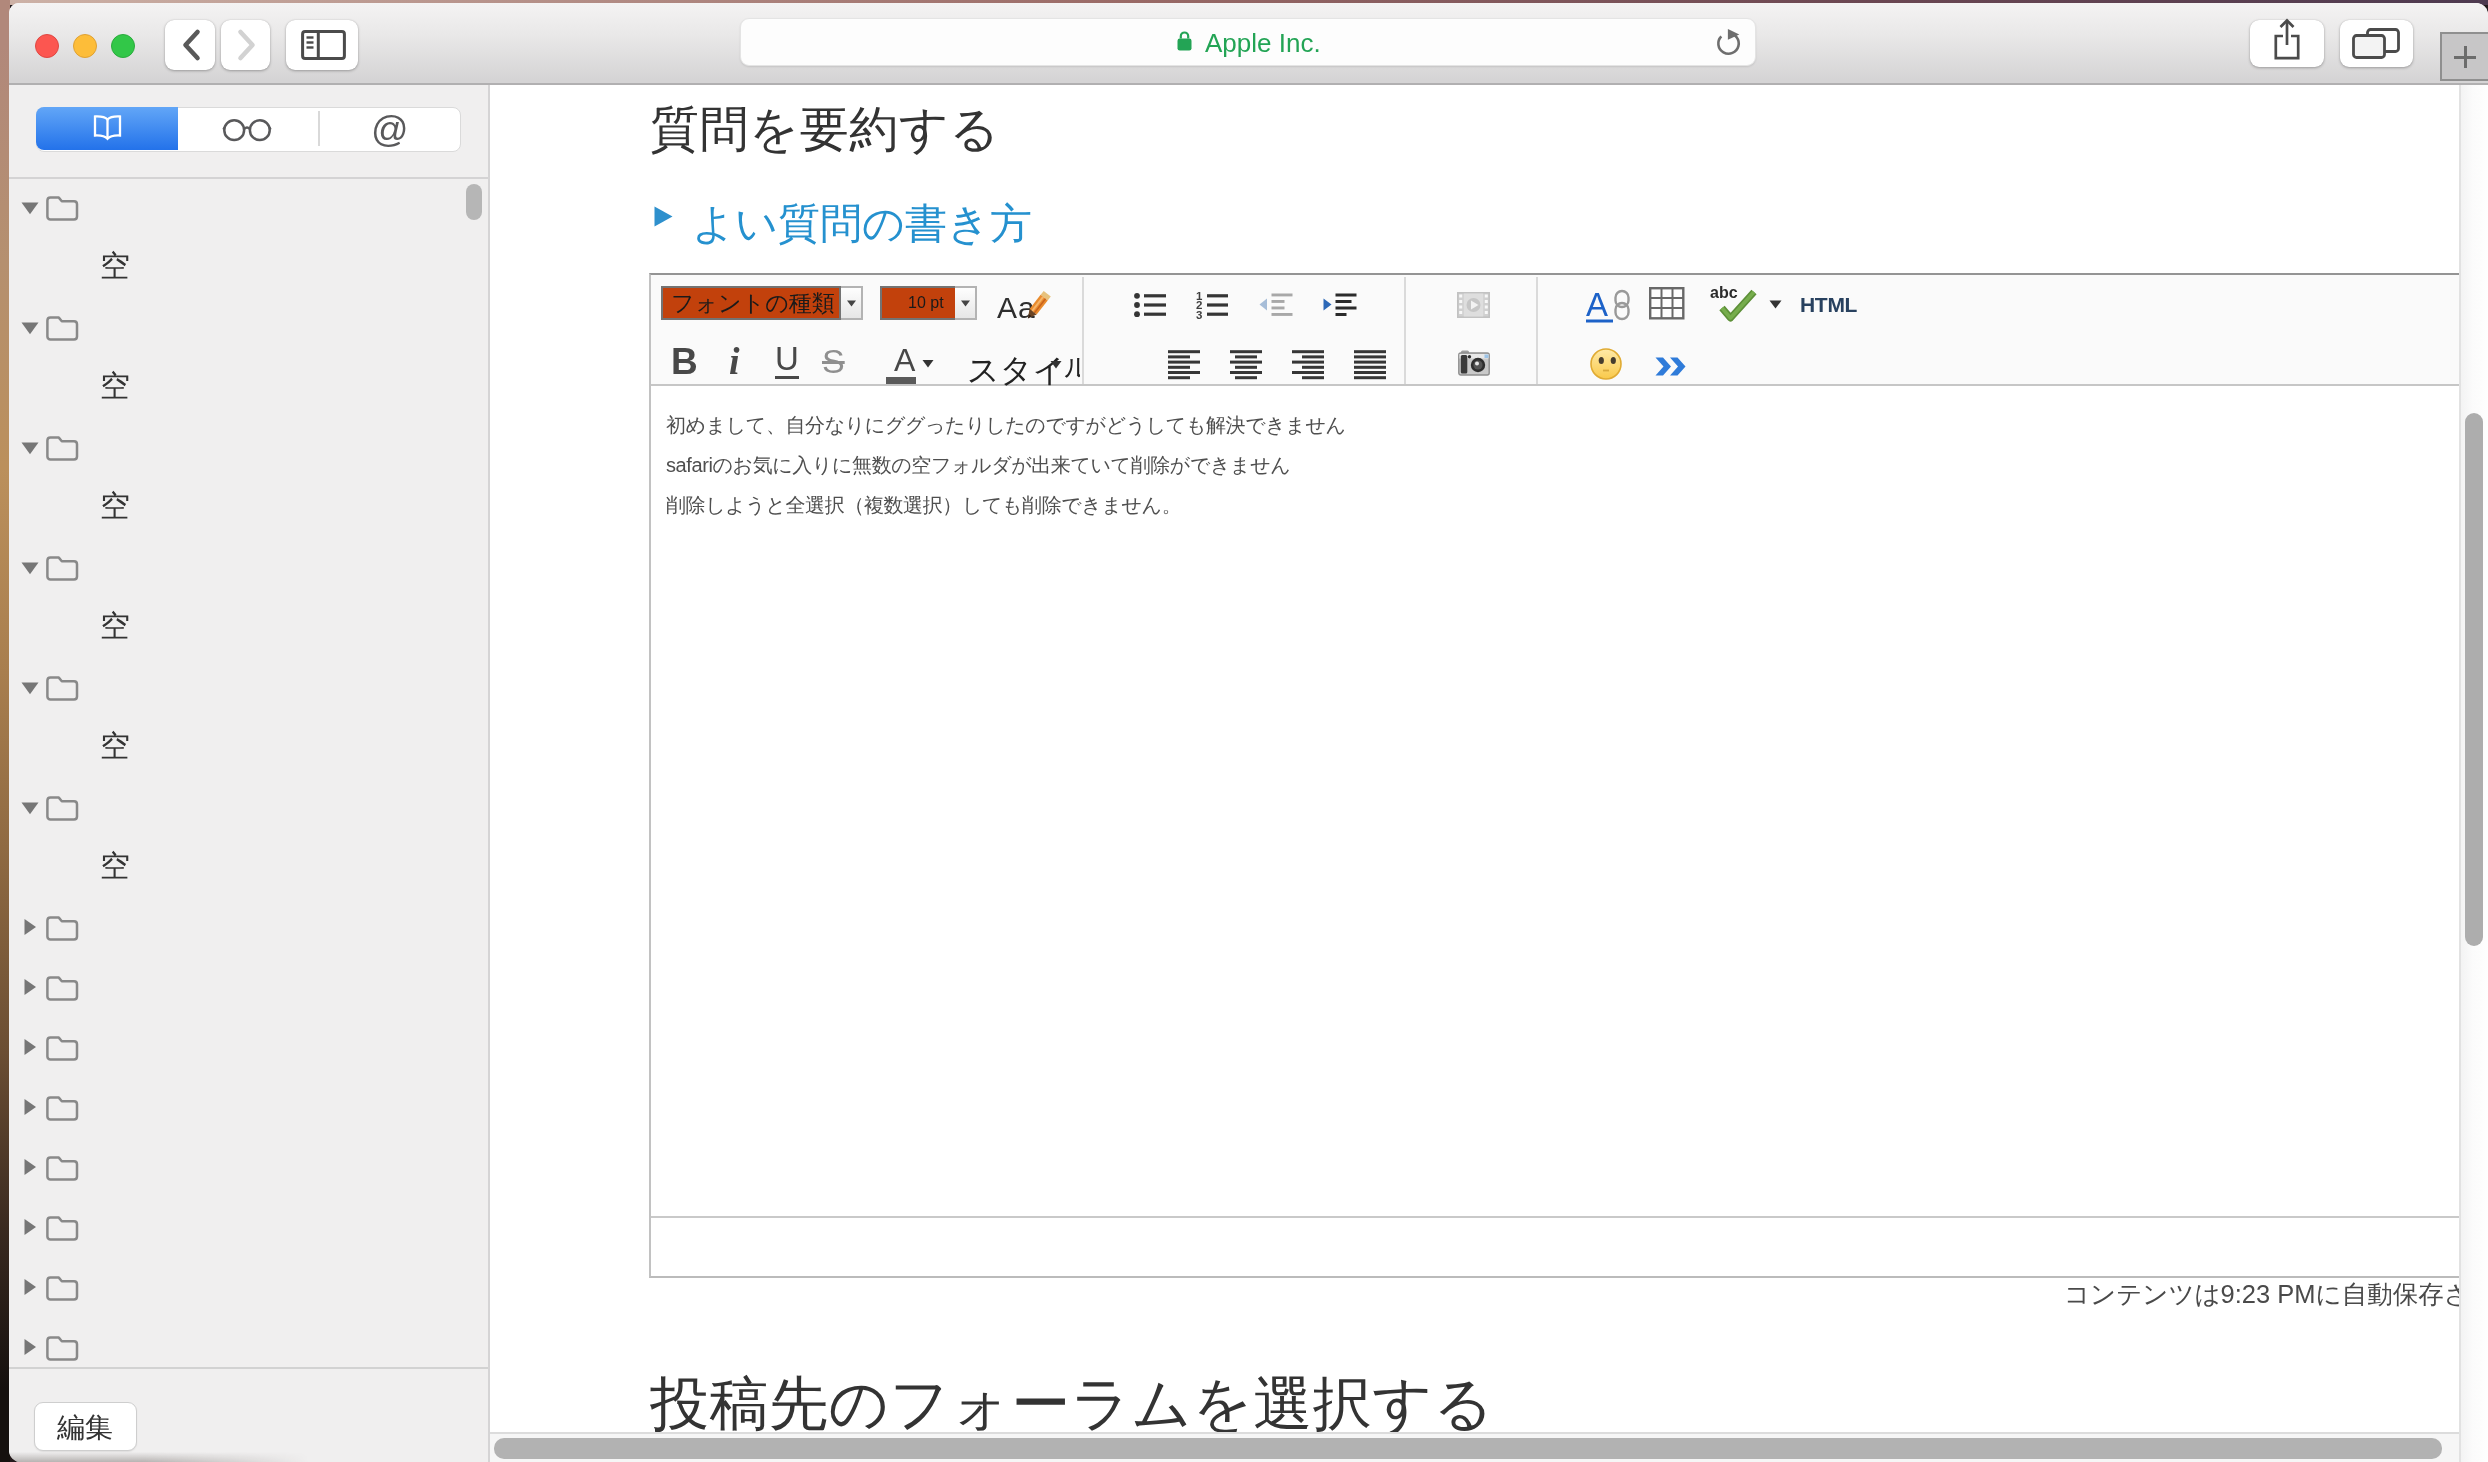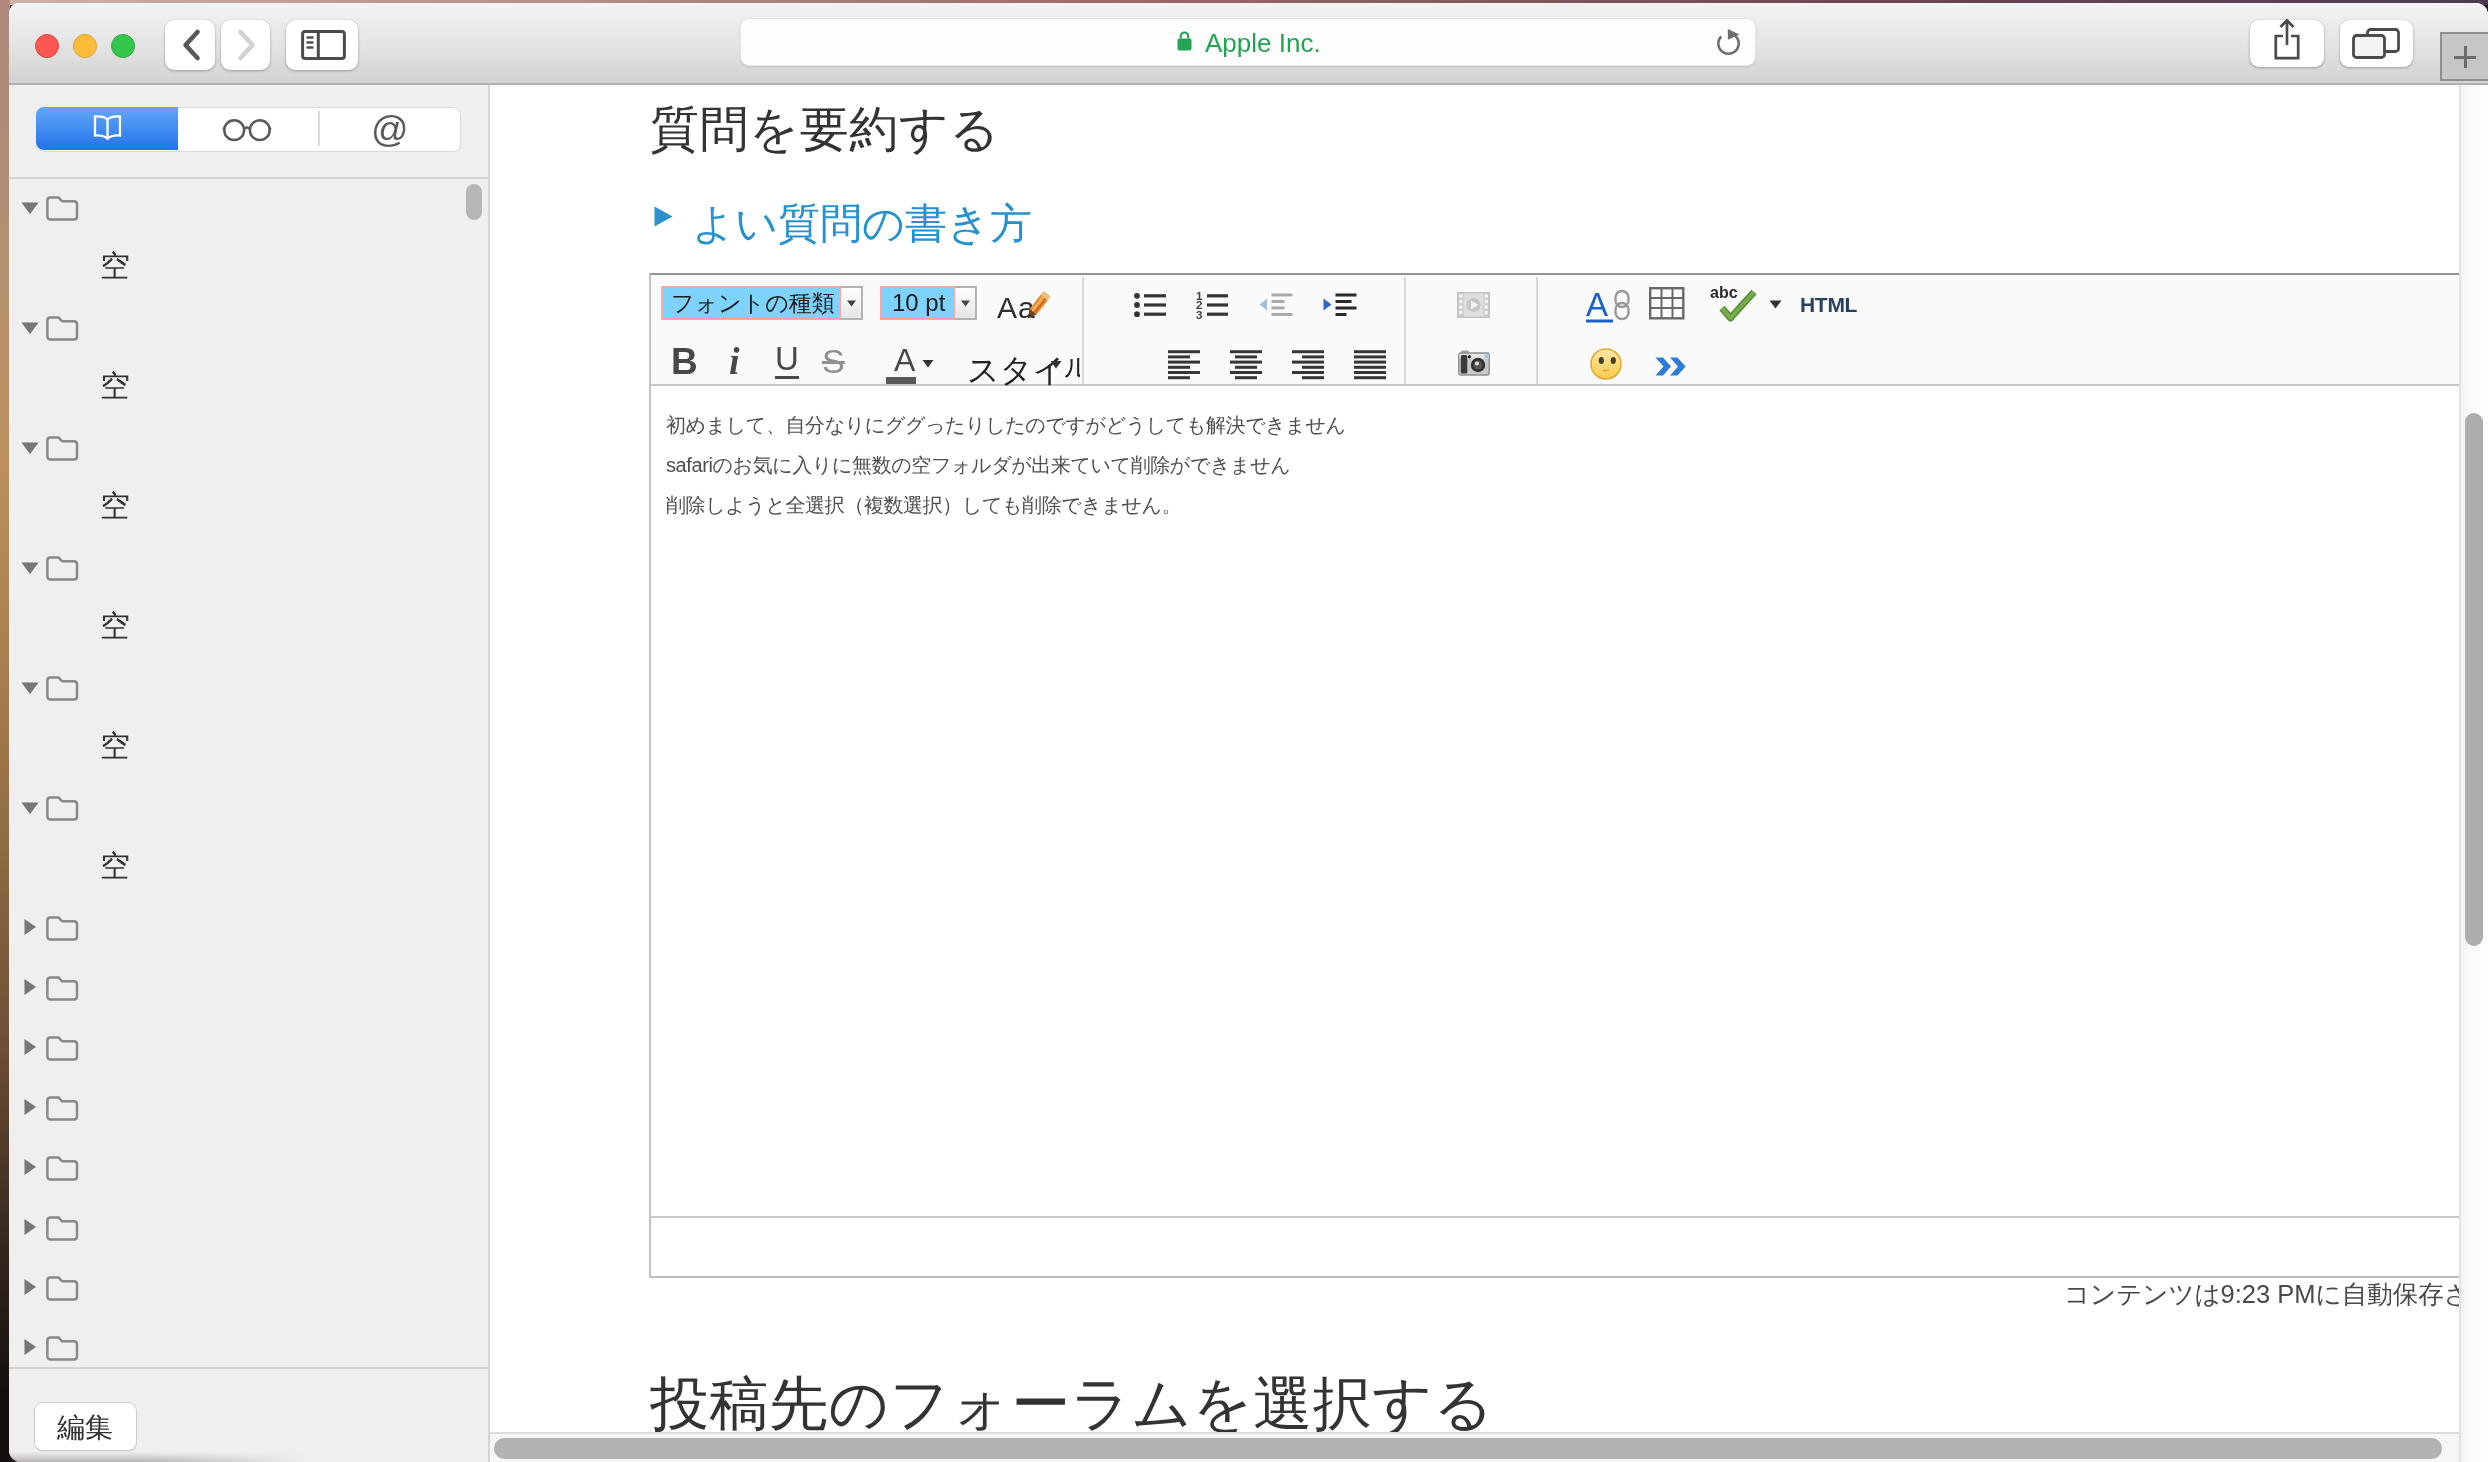--- a/index.html
+++ b/index.html
@@ -9,21 +9,21 @@
 #toolbar{left:9px;top:3px;width:2479px;height:80px;background:linear-gradient(#f4f3f3,#e9e8e8 40%,#d5d4d5 96%);border-bottom:2px solid #b1b0b1;border-radius:10px 12px 0 0}
 .tbtn{background:#fff;border-radius:9px;box-shadow:0 1px 3px rgba(0,0,0,.28),0 0 1px rgba(0,0,0,.18)}
 #sidebar{left:9px;top:85px;width:479px;height:1377px;background:#f0efef;border-right:2px solid #d5d4d5;border-radius:0 0 0 12px}
 #sbshade{left:9px;top:1452px;width:300px;height:10px;background:linear-gradient(to top,rgba(35,25,20,.28),rgba(35,25,20,0));border-radius:0 0 0 12px;-webkit-mask-image:linear-gradient(to right,#000 45%,transparent)}
 #content{left:490px;top:85px;width:1969px;height:1377px;background:#fff}
 #vtrack{left:2459px;top:85px;width:29px;height:1377px;background:linear-gradient(to right,#f3f3f3,#fbfbfb 40%,#fff);border-left:2px solid #e2e2e2}
 #vthumb{left:2465px;top:413px;width:18px;height:533px;background:#adadad;border-radius:9px}
 #htrack{left:490px;top:1432px;width:1969px;height:30px;background:#f6f6f6;border-top:2px solid #dcdcdc}
 #hthumb{left:494px;top:1438px;width:1948px;height:21px;background:#b2b2b2;border-radius:10px}
 .seg{top:107px;height:43px;background:#fff}
-.dd{position:absolute;background:#7dd3fc;border:2px solid #fca5a5}
+.dd{position:absolute;background:#c2410c;border:2px solid #737373}
 .ddbtn{position:absolute;width:20px;background:linear-gradient(#fefefe,#e6e6e6);border:2px solid #b3b3b3;border-left:none}
 .ddbtn svg{margin:12px auto 0}
 .jp{color:#4f4f4f;font-size:20px;letter-spacing:-0.4px;line-height:40px;white-space:nowrap}
 </style></head>
 <body>
 <div id="desktop-top" class="a"></div>
 <div id="desktop-left" class="a"></div>
 <div id="winbg" class="a"></div>
 <div id="toolbar" class="a"></div>
 
@@ -200,21 +200,21 @@
 <div class="a" style="left:651px;top:275px;width:1808px;height:109px;background:#fafafa;border-bottom:2px solid #c6c6c6"></div>
 <div class="a" style="left:1082px;top:277px;width:2px;height:107px;background:#dadada"></div>
 <div class="a" style="left:1404px;top:277px;width:2px;height:107px;background:#dadada"></div>
 <div class="a" style="left:1536px;top:277px;width:2px;height:107px;background:#dadada"></div>
 <div class="a dd" style="left:661px;top:286px;width:168px;height:30px;padding-left:8px;font-size:23px;line-height:30px;color:#1a1a1a;white-space:nowrap;overflow:hidden">フォントの種類</div>
 <div class="a ddbtn" style="left:841px;top:286px;height:30px">
     <svg width="9" height="7" viewBox="0 0 9 7">
       <polygon points="0,0.5 9,0.5 4.5,6.5" fill="#444"></polygon>
     </svg>
   </div>
-<div class="a dd" style="left:880px;top:286px;width:61px;height:30px;padding-left:10px;font-size:24px;line-height:30px;color:#1a1a1a">10 pt</div>
+<div class="a dd" style="left:880px;top:286px;width:61px;height:30px;padding-left:26px;font-size:16px;line-height:30px;color:#1a1a1a">10 pt</div>
 <div class="a ddbtn" style="left:955px;top:286px;height:30px">
     <svg width="9" height="7" viewBox="0 0 9 7">
       <polygon points="0,0.5 9,0.5 4.5,6.5" fill="#444"></polygon>
     </svg>
   </div>
 <svg class="a" style="left:997px;top:288px" width="54" height="38" viewBox="0 0 54 38">
     <text x="0" y="30" font-family="Liberation Sans" font-size="30" fill="#2e2e2e">A</text>
     <text x="21" y="30" font-family="Liberation Sans" font-size="30" fill="#2e2e2e">a</text>
     <g transform="rotate(38 40 18)">
       <rect x="36" y="2" width="9" height="5" fill="#e7c27d"></rect>

